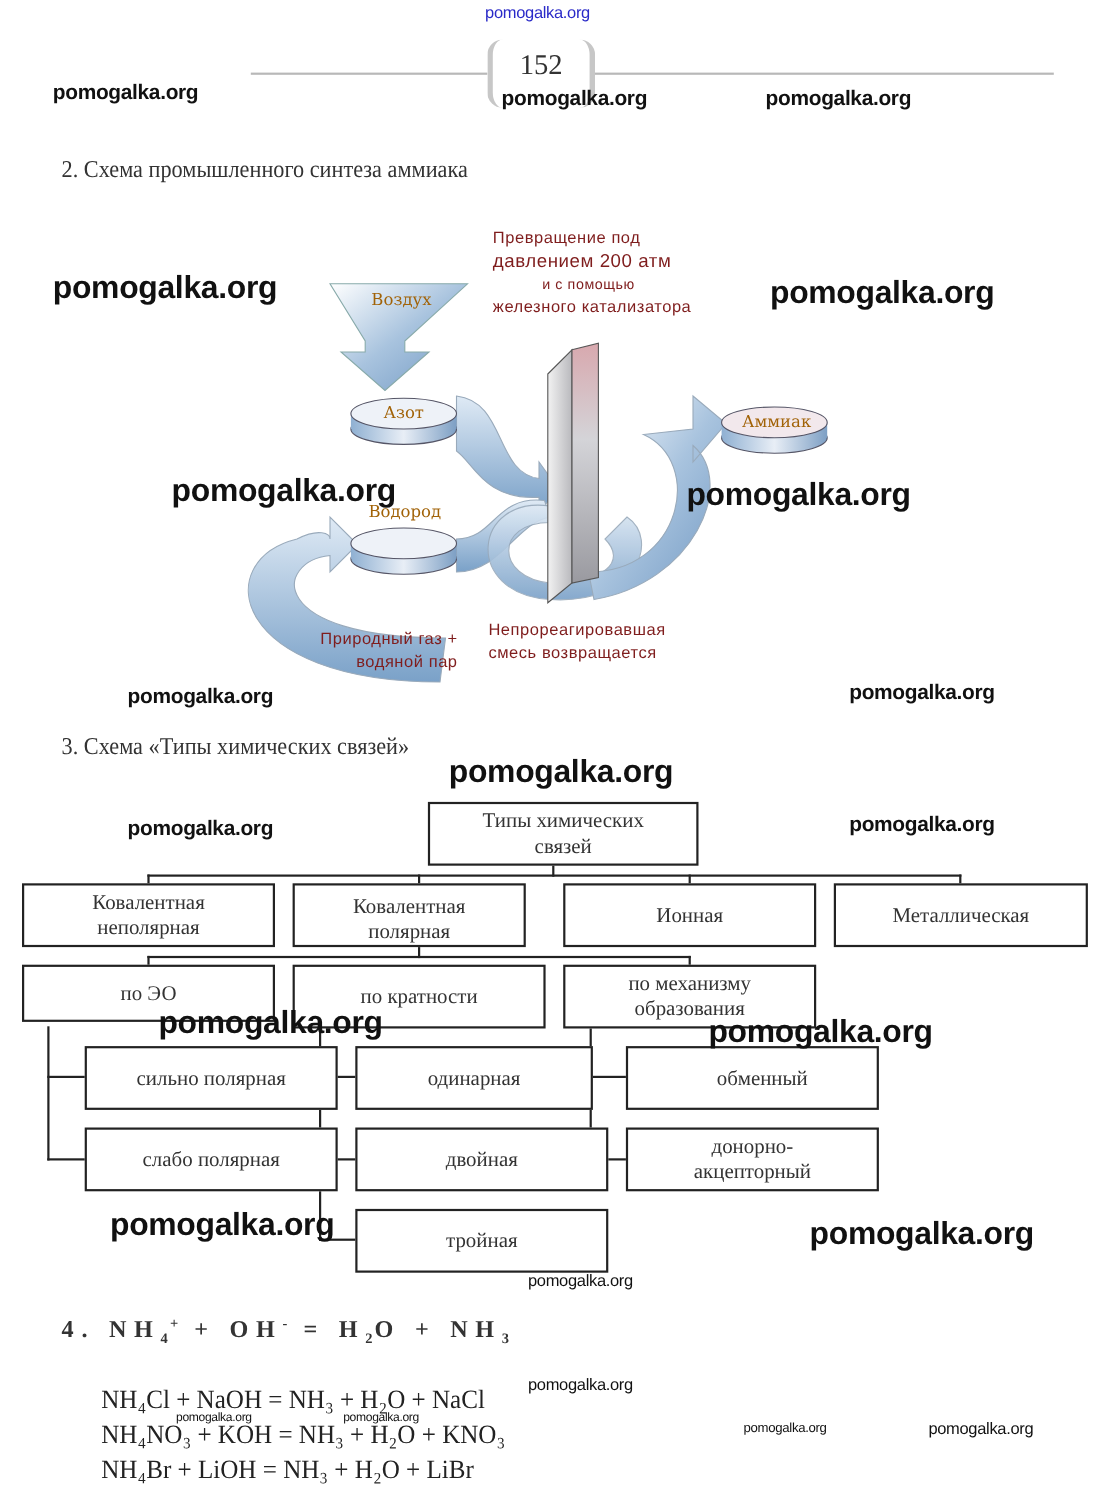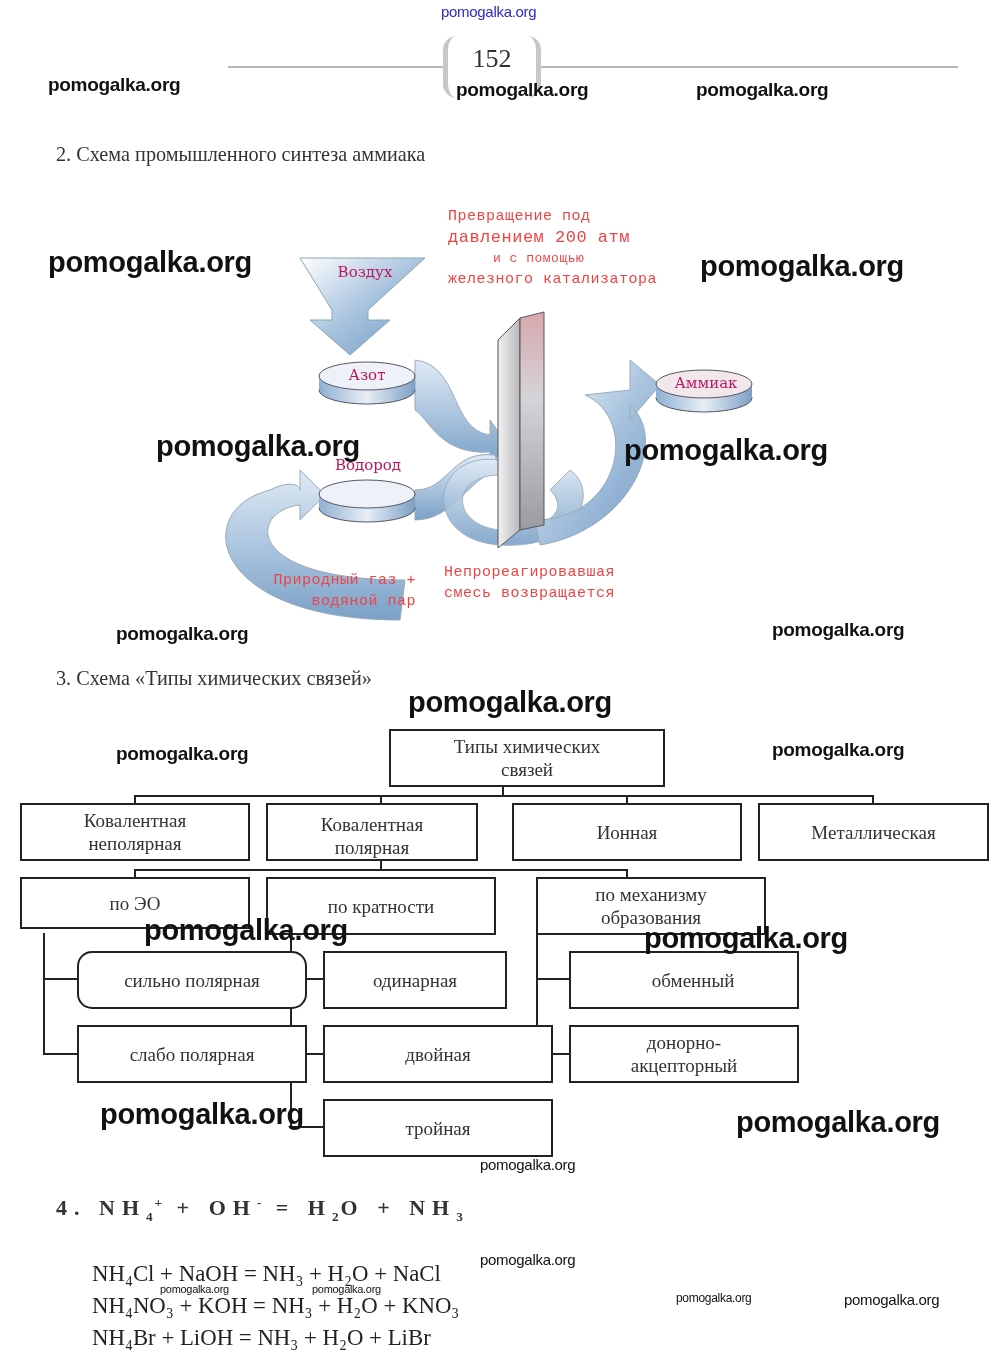--- a/index.html
+++ b/index.html
@@ -20,22 +20,22 @@
   
   .box { position: absolute; border: 2px solid #222; background: #fff; display: flex; align-items: center; justify-content: center; text-align: center; font-size: 19px; line-height: 23px; color: #333; box-sizing: border-box; font-family: "Liberation Serif", serif; }
   .line { position: absolute; background: #222; }
 
   .eq-main { position: absolute; left: 56px; top: 1195px; font-size: 22px; font-weight: bold; font-family: "Liberation Serif", serif; letter-spacing: 7px; color: #333; white-space: nowrap; }
   .eq { position: absolute; left: 92px; font-size: 24px; font-family: "Liberation Serif", serif; color: #222; white-space: nowrap; transform: scaleX(0.95); transform-origin: left; }
   sub, sup { font-size: 65%; }
   .eq-main sub, .eq-main sup { font-size: 60%; letter-spacing: 2px; }
 
   
-  .dlabel { position: absolute; font-family: Liberation Mono, monospace; font-size: 15px; color: #ef4444; white-space: nowrap; letter-spacing: 0.5px; }
-  .disc-label { position: absolute; font-family: "DejaVu Serif", serif; font-size: 15px; color: #be185d; text-align: center; }
+  .dlabel { position: absolute; font-family: Liberation Sans, sans-serif; font-size: 15px; color: #7f1d1d; white-space: nowrap; letter-spacing: 0.5px; }
+  .disc-label { position: absolute; font-family: "DejaVu Serif", serif; font-size: 15px; color: #a16207; text-align: center; }
 </style>
 </head>
 <body>
 
 <div class="wm wm-top abs" style="left:441px; top:3px;">pomogalka.org</div>
 <div class="rule" style="left:228px; top:66px; width:215px;"></div>
 <div class="rule" style="left:531px; top:66px; width:427px;"></div>
 <div class="pagebox">
   <div class="pagenum">152</div>
 </div>
@@ -154,21 +154,21 @@
 
 <div class="line" style="left:290px; top:933px; width:2px; height:195px;"></div>
 <div class="line" style="left:290px; top:978px; width:34px; height:2px;"></div>
 <div class="line" style="left:290px; top:1053px; width:34px; height:2px;"></div>
 <div class="line" style="left:290px; top:1126px; width:34px; height:2px;"></div>
 
 <div class="line" style="left:536px; top:933px; width:2px; height:122px;"></div>
 <div class="line" style="left:536px; top:978px; width:34px; height:2px;"></div>
 <div class="line" style="left:536px; top:1053px; width:34px; height:2px;"></div>
 
-<div class="box" style="left:389px; top:729px; width:276px; height:58px;text-align:center;">
+<div class="box" style="left:389px; top:729px; width:246px; height:58px;text-align:center;">
     <span style="display:block; width:190px;">Типы химических связей</span>
   </div>
 
 <div class="box" style="left:20px; top:803px; width:230px; height:58px;">
     <span style="display:block; width:140px;">Ковалентная неполярная</span>
   </div>
 <div class="box" style="left:266px; top:803px; width:212px; height:58px;align-items:flex-end;">
     <span style="display:block; width:140px;">Ковалентная полярная</span>
   </div>
 <div class="box" style="left:512px; top:803px; width:230px; height:58px;">
@@ -177,32 +177,32 @@
 <div class="box" style="left:758px; top:803px; width:231px; height:58px;">
     <span>Металлическая</span>
   </div>
 
 <div class="box" style="left:20px; top:877px; width:230px; height:52px;">
     <span>по ЭО</span>
   </div>
 <div class="box" style="left:266px; top:877px; width:230px; height:58px;">
     <span>по кратности</span>
   </div>
-<div class="box" style="left:512px; top:877px; width:230px; height:58px;margin-left:24px;">
+<div class="box" style="left:512px; top:877px; width:230px; height:58px;">
     <span style="display:block; width:140px;">по механизму образования</span>
   </div>
 
-<div class="box" style="left:77px; top:951px; width:230px; height:58px;border-radius:15px;">
+<div class="box" style="left:77px; top:951px; width:230px; height:58px;">
     <span>сильно полярная</span>
   </div>
 <div class="box" style="left:77px; top:1025px; width:230px; height:58px;">
     <span>слабо полярная</span>
   </div>
 
-<div class="box" style="left:323px; top:951px; width:184px; height:58px;">
+<div class="box" style="left:323px; top:951px; width:216px; height:58px;">
     <span>одинарная</span>
   </div>
 <div class="box" style="left:323px; top:1025px; width:230px; height:58px;">
     <span>двойная</span>
   </div>
 <div class="box" style="left:323px; top:1099px; width:230px; height:58px;">
     <span>тройная</span>
   </div>
 
 <div class="box" style="left:569px; top:951px; width:230px; height:58px;padding-left:18px;">

